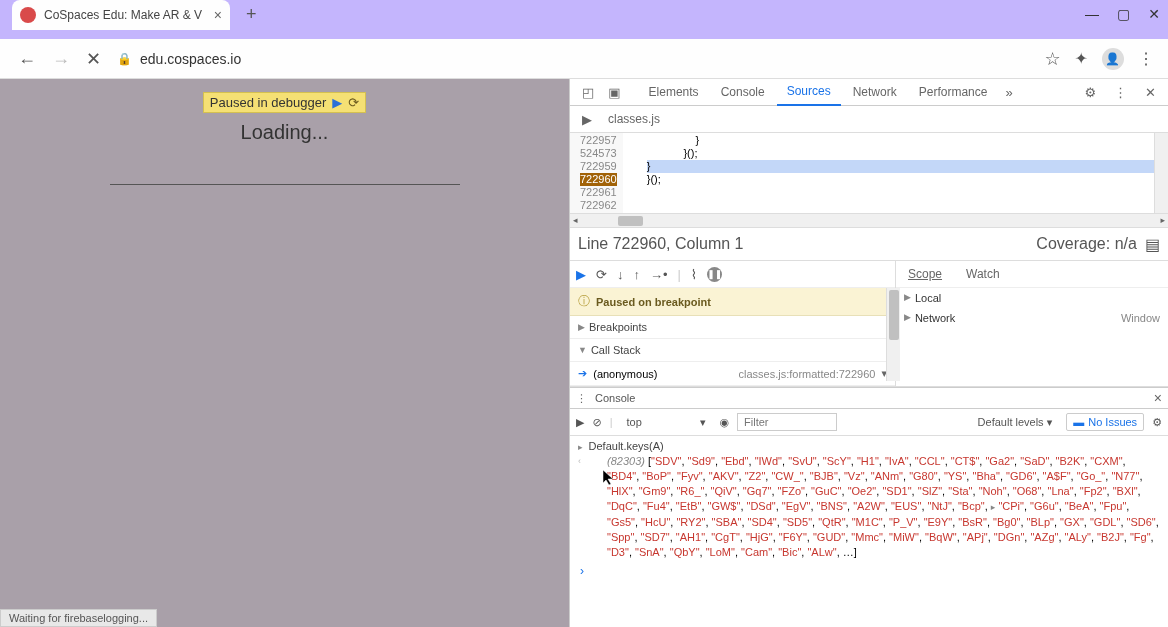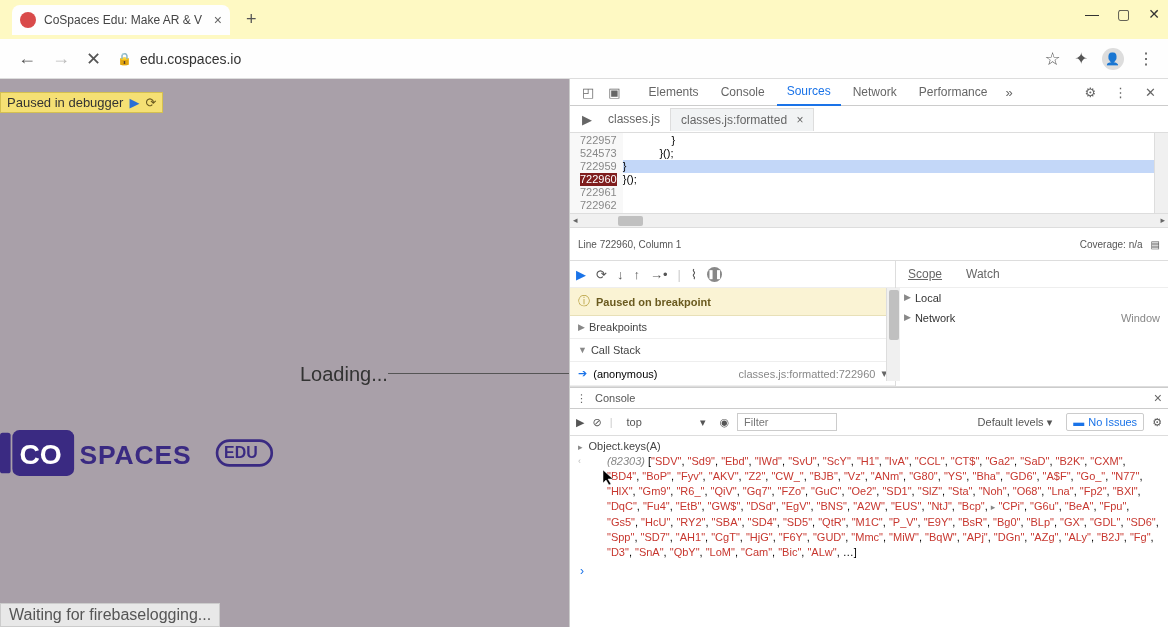--- a/index.html
+++ b/index.html
@@ -1,70 +1,70 @@
 <!DOCTYPE html>
 <html><head>
 <meta charset="utf-8">
 <style>
 * { box-sizing: border-box; margin: 0; padding: 0; font-family: -apple-system, BlinkMacSystemFont, "Segoe UI", Arial, sans-serif; }
 body { width: 1168px; height: 627px; background: #f8f8f8; overflow: hidden; position: relative; }
 
-.titlebar { height: 39px; background: #fef9c3; display: flex; align-items: center; position: relative; }
+.titlebar { height: 39px; background: #c4b5fd; display: flex; align-items: flex-start; position: relative; }
 .tab { background: #fefefe; height: 30px; margin-left: 12px; border-radius: 8px 8px 0 0; display: flex; align-items: center; padding: 0 8px; font-size: 12px; color: #444; width: 218px; }
 .tab .favicon { width: 16px; height: 16px; background: #d94a4a; border-radius: 50%; margin-right: 8px; }
 .tab .tab-title { flex: 1; white-space: nowrap; overflow: hidden; }
 .tab .close { margin-left: 6px; color: #666; font-size: 14px; cursor: pointer; }
 .newtab { margin-left: 8px; color: #555; font-size: 18px; padding: 4px 8px; cursor: pointer; }
 .winbtns { position: absolute; right: 8px; top: 6px; display: flex; gap: 18px; font-size: 14px; color: #333; }
 .winbtns span { cursor: pointer; }
 
 .addrbar { height: 40px; background: #fefefe; border-bottom: 1px solid #ddd; display: flex; align-items: center; padding: 0 10px; }
 .navbtn { font-size: 18px; color: #555; padding: 4px 8px; cursor: pointer; }
 .addr-input { flex: 1; display: flex; align-items: center; font-size: 14px; color: #333; padding: 0 8px; }
 .lock { font-size: 12px; margin-right: 8px; color: #555; }
 .addr-icons { display: flex; gap: 14px; align-items: center; color: #555; font-size: 16px; padding-right: 4px; }
 .star { font-size: 18px; }
 .puzzle { font-size: 16px; }
 .avatar { width: 22px; height: 22px; background: #ddd; border-radius: 50%; display: flex; align-items: center; justify-content: center; font-size: 12px; }
 
 .content { display: flex; height: 548px; }
 
-.page { width: 569px; background: #a9a0a9; position: relative; display: flex; flex-direction: row; align-items: center; }
+.page { width: 569px; background: #a9a0a9; position: relative; display: flex; flex-direction: column; align-items: center; }
 .pause-banner { position: absolute; top: 13px; background: #f5e074; padding: 2px 6px; font-size: 13px; color: #333; display: flex; align-items: center; gap: 6px; border: 1px solid #d4c050; }
 .pause-banner .ic { color: #2a6fd6; font-size: 13px; }
 .logo-wrap { margin-top: 200px; display: flex; align-items: center; gap: 4px; }
 .logo-wrap svg { height: 56px; }
 .loading-text { margin-top: 42px; font-size: 20px; color: #333; font-weight: 500; }
 .loading-bar { margin-top: 40px; width: 350px; height: 1px; background: #555; }
 
 .devtools { flex: 1; background: #fff; border-left: 1px solid #ccc; display: flex; flex-direction: column; font-size: 12px; }
 .dt-tabs { height: 27px; border-bottom: 1px solid #ccc; display: flex; align-items: center; padding: 0 6px; gap: 2px; }
 .dt-icon { padding: 4px 6px; color: #666; cursor: pointer; font-size: 13px; }
 .dt-tab { padding: 6px 10px; color: #666; cursor: pointer; font-size: 12px; }
 .dt-tab.active { color: #1a73e8; border-bottom: 2px solid #1a73e8; }
 .dt-tabs-right { margin-left: auto; display: flex; gap: 6px; align-items: center; }
 
 .sub-tabs { height: 27px; border-bottom: 1px solid #ddd; display: flex; align-items: center; padding: 0 6px; }
 .sub-tab { padding: 4px 10px; color: #666; font-size: 12px; cursor: pointer; }
 .sub-tab.active { background: #f1f3f4; border-top: 1px solid #ddd; border-left: 1px solid #ddd; border-right: 1px solid #ddd; }
 .sub-tab .x { margin-left: 6px; color: #666; }
 
-.code-area { height: 80px; display: flex; font-family: "Menlo", "Consolas", monospace; font-size: 11px; overflow: hidden; position: relative; }
+.code-area { height: 80px; display: flex; font-family: "Menlo", "Consolas", monospace; font-size: 11px; overflow: hidden; position: relative; gap: 24px; }
 .gutter { background: #f8f8f8; color: #888; text-align: right; padding: 1px 6px 1px 10px; }
 .gutter div { height: 13px; line-height: 13px; }
 .code-lines { flex: 1; padding: 1px 0; }
 .code-lines div { height: 13px; line-height: 13px; white-space: pre; }
 .code-lines .hl { background: #c3d7f8; }
-.gutter .hl { background: #7f1d1d; color: #fff; }
+.gutter .hl { background: #a16207; color: #fff; }
 .code-vscroll { position: absolute; right: 0; top: 0; width: 14px; height: 100%; background: #f0f0f0; border-left: 1px solid #ddd; }
 .code-hscroll { height: 14px; background: #f0f0f0; border-top: 1px solid #ddd; position: relative; }
 .code-hscroll .thumb { position: absolute; left: 48px; width: 25px; height: 10px; top: 2px; background: #c0c0c0; border-radius: 2px; }
 .code-hscroll .arrow { position: absolute; font-size: 9px; color: #666; top: 1px; }
 
-.status-bar { height: 24px; border-top: 1px solid #ddd; border-bottom: 1px solid #ddd; display: flex; align-items: center; padding: 16px 8px; font-size: 10px; color: #555; }
+.status-bar { height: 24px; border-top: 1px solid #ddd; border-bottom: 1px solid #ddd; display: flex; align-items: center; padding: 16px 8px; font-size: 16px; color: #555; }
 .status-bar .right { margin-left: auto; display: flex; gap: 8px; align-items: flex-start; }
 
 .debug-row { display: flex; border-bottom: 1px solid #ddd; }
 .debug-left { width: 326px; border-right: 1px solid #ddd; }
 .debug-right { flex: 1; }
 .dbg-toolbar { height: 27px; display: flex; align-items: center; padding: 0 6px; gap: 10px; border-bottom: 1px solid #eee; }
 .dbg-toolbar span { color: #555; cursor: pointer; font-size: 13px; }
 .dbg-toolbar .play { color: #1a73e8; }
 .scope-tabs { height: 27px; display: flex; align-items: center; border-bottom: 1px solid #eee; }
 .scope-tab { padding: 5px 12px; color: #666; cursor: pointer; }
@@ -93,21 +93,21 @@
 .console-body { flex: 1; font-family: "Menlo", "Consolas", monospace; font-size: 11px; padding: 4px 8px; overflow: hidden; }
 .console-line { display: flex; gap: 6px; margin-bottom: 2px; }
 .console-line .tri { color: #888; font-size: 9px; margin-top: 2px; }
 .console-line .txt { color: #444; }
 .console-array { margin-left: 20px; line-height: 15px; }
 .console-array .count { color: #888; font-style: italic; }
 .console-array .str { color: #c7372f; }
 .cursor-svg { position: absolute; }
 .prompt { color: #1a73e8; font-size: 12px; margin-top: 4px; margin-left: 2px; }
 
-.statusbar-bottom { position: absolute; bottom: 0; left: 0; background: #e8e8e8; border: 1px solid #ccc; padding: 2px 8px; font-size: 16px; color: #555; }
+.statusbar-bottom { position: absolute; bottom: 0; left: 0; background: #e8e8e8; border: 1px solid #ccc; padding: 2px 8px; font-size: 11px; color: #555; }
 .prop { color: #4078f2; }
 </style>
 </head>
 <body>
 
 <div class="titlebar">
   <div class="tab">
     <span class="favicon"></span>
     <span class="tab-title">CoSpaces Edu: Make AR &amp; V</span>
     <span class="close">×</span>
@@ -135,30 +135,20 @@
     <span>⋮</span>
   </div>
 </div>
 
 <div class="content">
   <div class="page">
     <div class="pause-banner">
       <span>Paused in debugger</span>
       <span class="ic">▶</span>
       <span class="ic" style="color:#6a5a1f">⟳</span>
-    </div>
-    <div class="logo-wrap">
-      <svg viewBox="0 0 340 56" width="300">
-        <rect x="0" y="5" width="12" height="46" rx="3" fill="#3a2a82"></rect>
-        <rect x="14" y="2" width="70" height="52" rx="8" fill="#3a2a82"></rect>
-        <text x="22" y="40" font-family="Arial" font-weight="900" font-size="32" fill="#fff">CO</text>
-        <text x="90" y="40" font-family="Arial" font-weight="800" font-size="30" fill="#3a2a82" letter-spacing="1">SPACES</text>
-        <rect x="246" y="14" width="62" height="28" rx="14" fill="none" stroke="#3a2a82" stroke-width="3"></rect>
-        <text x="254" y="34" font-family="Arial" font-weight="800" font-size="18" fill="#3a2a82">EDU</text>
-      </svg>
     </div>
     <div class="loading-text">Loading...</div>
     <div class="loading-bar"></div>
   </div>
 
   <div class="devtools">
     <div class="dt-tabs">
       <span class="dt-icon">◰</span>
       <span class="dt-icon">▣</span>
       <span style="width:8px"></span>
@@ -171,24 +161,20 @@
       <div class="dt-tabs-right">
         <span class="dt-icon">⚙</span>
         <span class="dt-icon">⋮</span>
         <span class="dt-icon">✕</span>
       </div>
     </div>
 
     <div class="sub-tabs">
       <span class="dt-icon">▶</span>
       <span class="sub-tab">classes.js</span>
-      <span class="sub-tab active">
-        <span>classes.js:formatted</span>
-        <span class="x">×</span>
-      </span>
     </div>
 
     <div class="code-area">
       <div class="gutter" id="gutter">
           <div>722957</div>
           <div>524573</div>
           <div>722959</div>
           <div class="hl">722960</div>
           <div>722961</div>
           <div>722962</div>
@@ -284,21 +270,21 @@
         <span class="noissues">
           <span style="color:#1a73e8">▬</span>
           <span>No Issues</span>
         </span>
         <span>⚙</span>
       </div>
     </div>
     <div class="console-body" style="position:relative">
       <div class="console-line">
         <span class="tri">▸</span>
-        <span class="txt">Object.keys(A)</span>
+        <span class="txt">Default.keys(A)</span>
       </div>
       <div class="console-line">
         <span class="tri" style="color:#bbb">‹</span>
         <div class="console-array" id="arrayout"><span class="count">(82303)</span> [<span class="str">"SDV"</span>, <span class="str">"Sd9"</span>, <span class="str">"Ebd"</span>, <span class="str">"IWd"</span>, <span class="str">"SvU"</span>, <span class="str">"ScY"</span>, <span class="str">"H1"</span>, <span class="str">"IvA"</span>, <span class="str">"CCL"</span>, <span class="str">"CT$"</span>, <span class="str">"Ga2"</span>, <span class="str">"SaD"</span>, <span class="str">"B2K"</span>, <span class="str">"CXM"</span>, <span class="str">"BD4"</span>, <span class="str">"BoP"</span>, <span class="str">"Fyv"</span>, <span class="str">"AKV"</span>, <span class="str">"Z2"</span>, <span class="str">"CW_"</span>, <span class="str">"BJB"</span>, <span class="str">"Vz"</span>, <span class="str">"ANm"</span>, <span class="str">"G80"</span>, <span class="str">"YS"</span>, <span class="str">"Bha"</span>, <span class="str">"GD6"</span>, <span class="str">"A$F"</span>, <span class="str">"Go_"</span>, <span class="str">"N77"</span>, <span class="str">"HlX"</span>, <span class="str">"Gm9"</span>, <span class="str">"R6_"</span>, <span class="str">"QiV"</span>, <span class="str">"Gq7"</span>, <span class="str">"FZo"</span>, <span class="str">"GuC"</span>, <span class="str">"Oe2"</span>, <span class="str">"SD1"</span>, <span class="str">"SlZ"</span>, <span class="str">"Sta"</span>, <span class="str">"Noh"</span>, <span class="str">"O68"</span>, <span class="str">"Lna"</span>, <span class="str">"Fp2"</span>, <span class="str">"BXl"</span>, <span class="str">"DqC"</span>, <span class="str">"Fu4"</span>, <span class="str">"EtB"</span>, <span class="str">"GW$"</span>, <span class="str">"DSd"</span>, <span class="str">"EgV"</span>, <span class="str">"BNS"</span>, <span class="str">"A2W"</span>, <span class="str">"EUS"</span>, <span class="str">"NtJ"</span>, <span class="str">"Bcp"</span>, <span style="color:#888;font-size:9px">▸</span> <span class="str">"CPi"</span>, <span class="str">"G6u"</span>, <span class="str">"BeA"</span>, <span class="str">"Fpu"</span>, <span class="str">"Gs5"</span>, <span class="str">"HcU"</span>, <span class="str">"RY2"</span>, <span class="str">"SBA"</span>, <span class="str">"SD4"</span>, <span class="str">"SD5"</span>, <span class="str">"QtR"</span>, <span class="str">"M1C"</span>, <span class="str">"P_V"</span>, <span class="str">"E9Y"</span>, <span class="str">"BsR"</span>, <span class="str">"Bg0"</span>, <span class="str">"BLp"</span>, <span class="str">"GX"</span>, <span class="str">"GDL"</span>, <span class="str">"SD6"</span>, <span class="str">"Spp"</span>, <span class="str">"SD7"</span>, <span class="str">"AH1"</span>, <span class="str">"CgT"</span>, <span class="str">"HjG"</span>, <span class="str">"F6Y"</span>, <span class="str">"GUD"</span>, <span class="str">"Mmc"</span>, <span class="str">"MiW"</span>, <span class="str">"BqW"</span>, <span class="str">"APj"</span>, <span class="str">"DGn"</span>, <span class="str">"AZg"</span>, <span class="str">"ALy"</span>, <span class="str">"B2J"</span>, <span class="str">"Fg"</span>, <span class="str">"D3"</span>, <span class="str">"SnA"</span>, <span class="str">"QbY"</span>, <span class="str">"LoM"</span>, <span class="str">"Cam"</span>, <span class="str">"Bic"</span>, <span class="str">"ALw"</span>, …]</div>
       </div>
       <svg class="cursor-svg" style="left:32px;top:33px" width="14" height="18">
         <path d="M1 1 L1 14 L4 11 L7 16 L9 15 L6 10 L11 10 Z" fill="#000" stroke="#fff" stroke-width="0.5"></path>
       </svg>
       <div class="prompt">›</div>
     </div>

